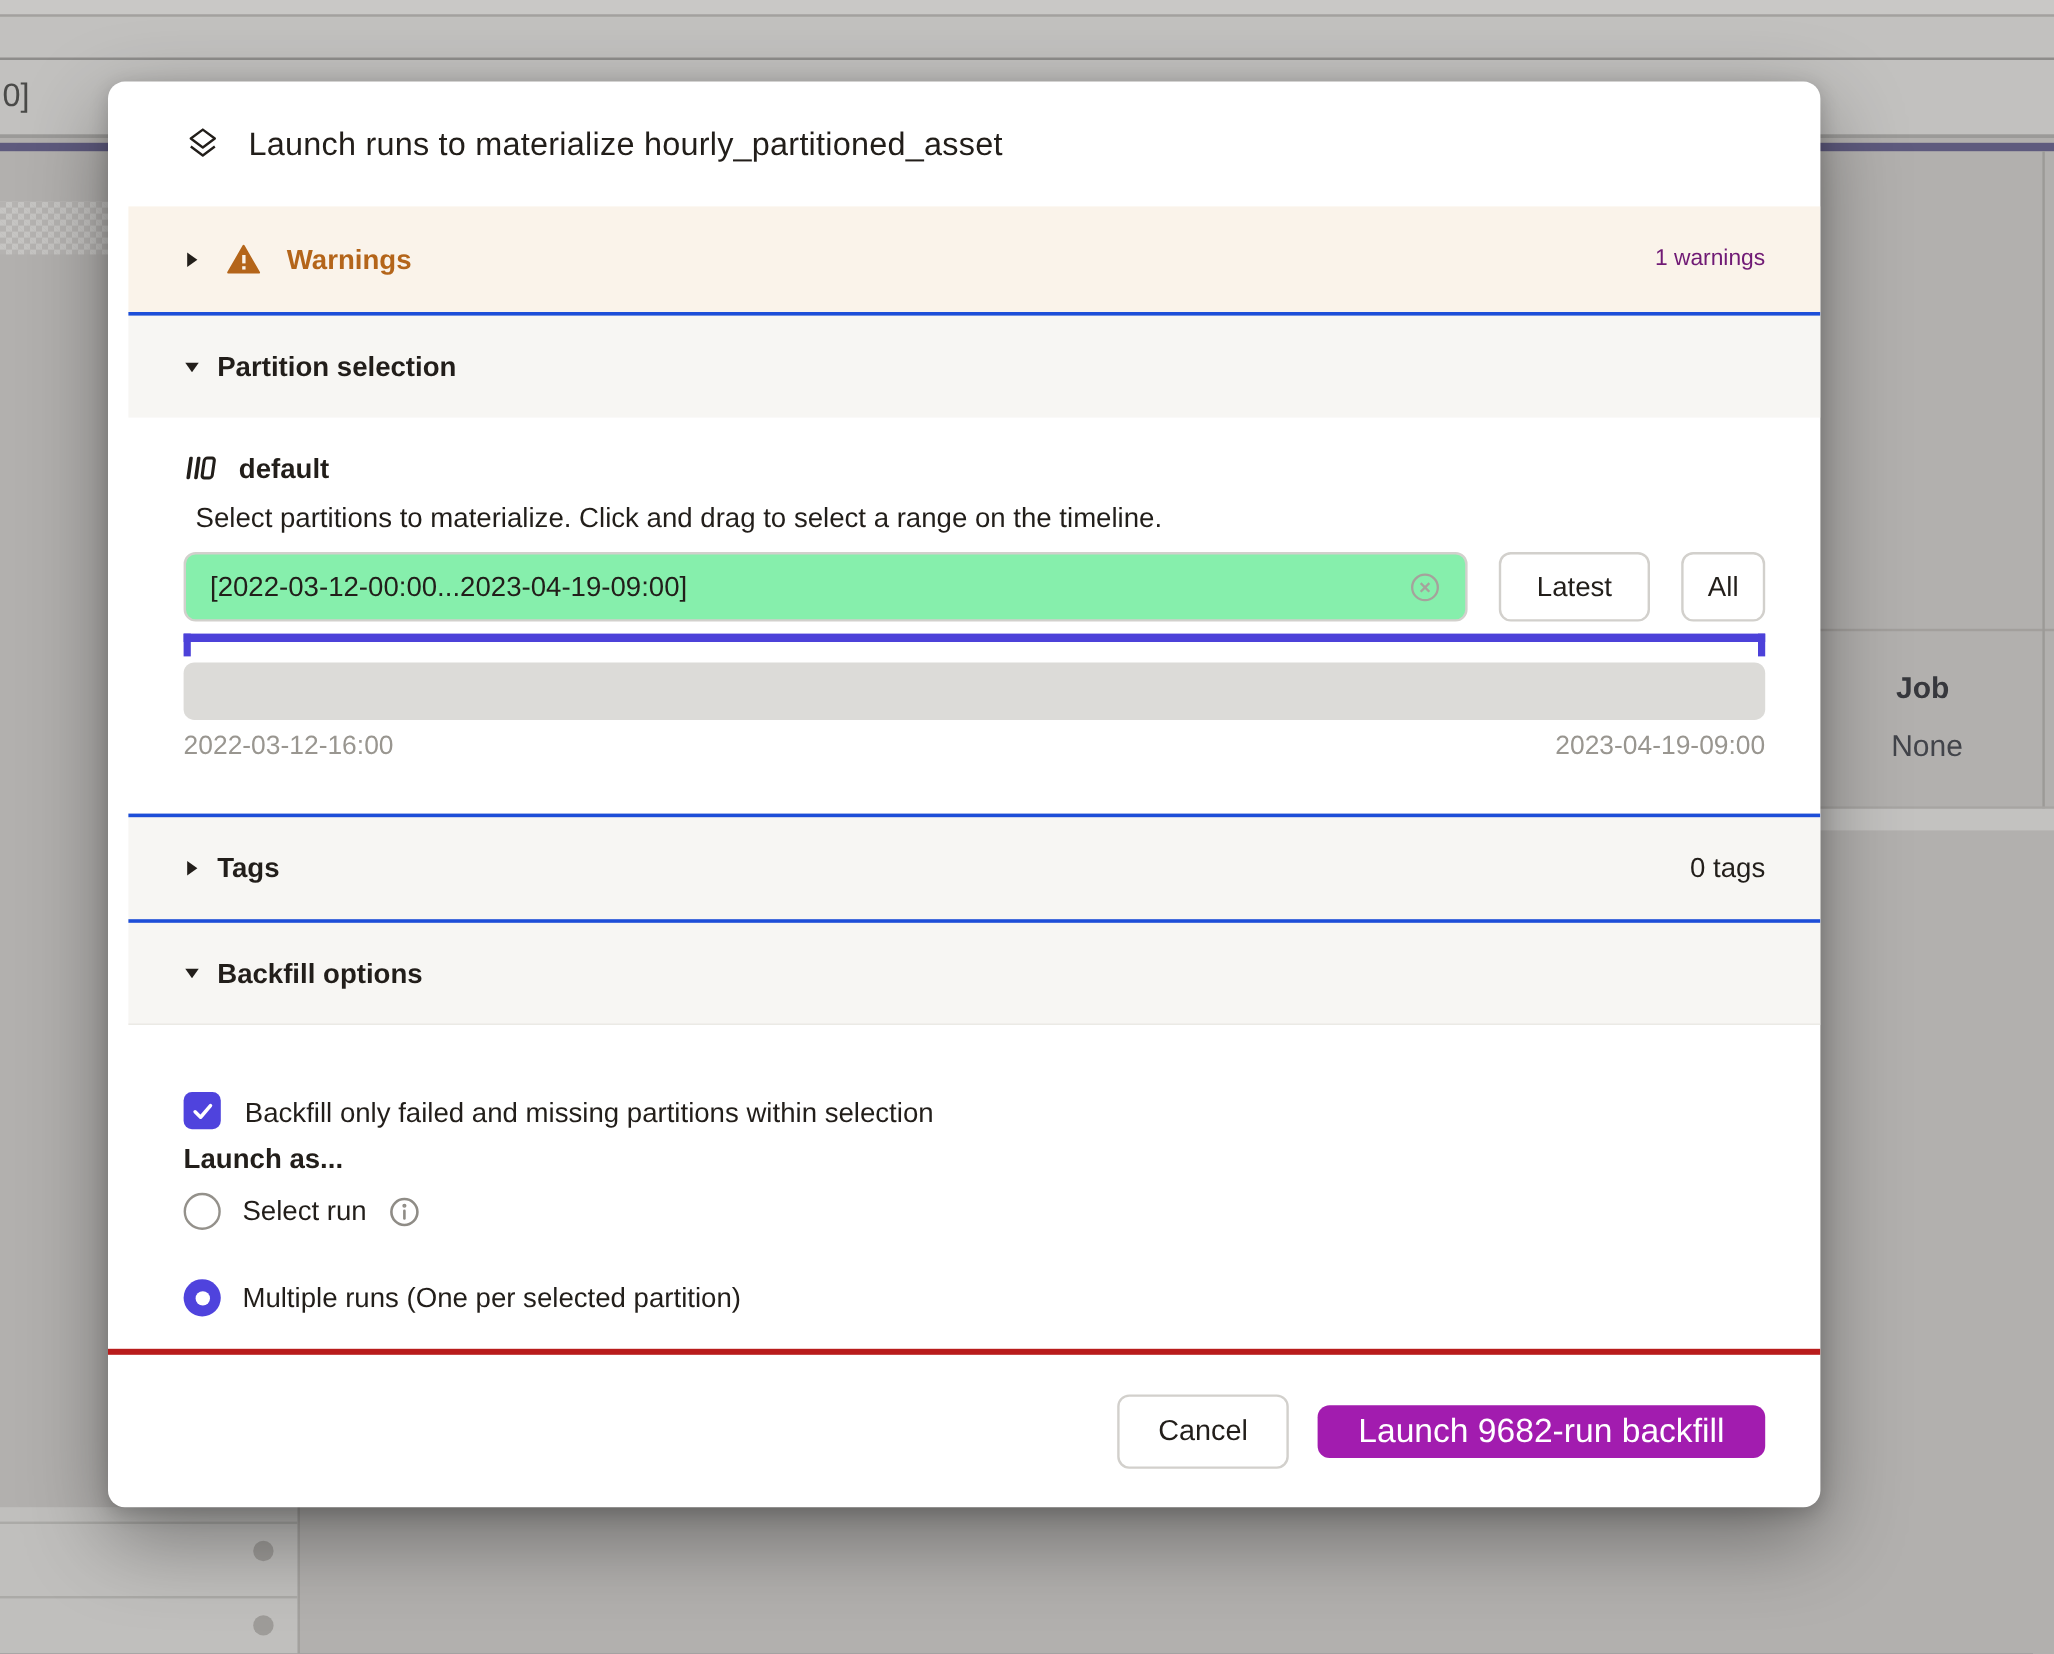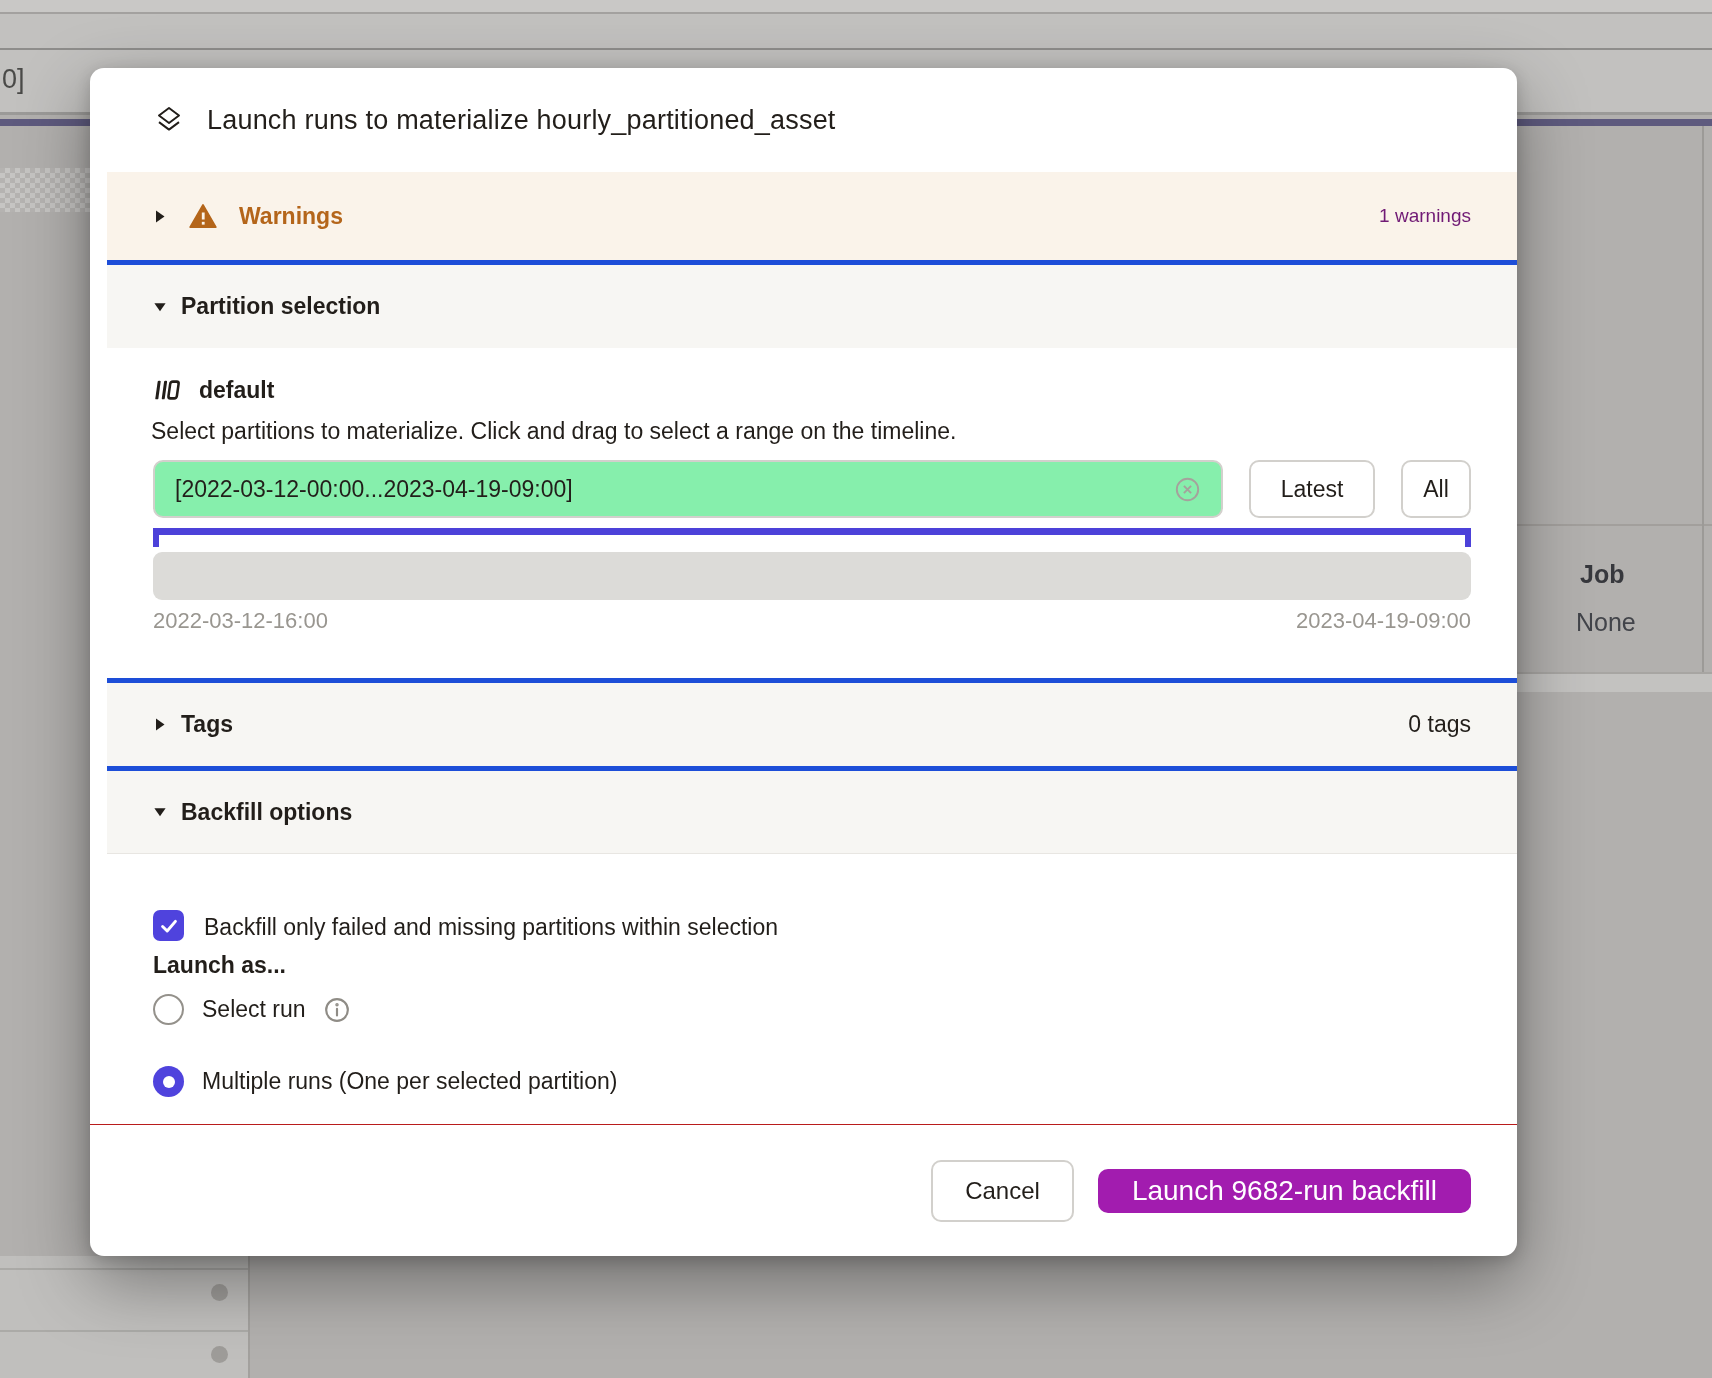--- a/index.html
+++ b/index.html
@@ -54,32 +54,32 @@
   .modal-title{font-size:27px;color:#221e1a;font-weight:400;letter-spacing:.2px;}
   .row-warnings{
     height:88px;background:#faf3ea;display:flex;align-items:center;
     justify-content:space-between;padding:0 46px;cursor:pointer;
   }
   .warn-left{display:flex;align-items:center;gap:22px;}
   .warn-label{font-size:23px;font-weight:700;color:#b4651a;}
   .warn-count{font-size:19px;color:#701a75;}
   .section-row{
     height:88px;background:#f7f6f3;display:flex;align-items:center;
-    padding:0 46px;gap:14px;border-top:5px solid #1d4ed8;box-sizing:border-box;
+    padding:0 46px;gap:14px;border-top:3px solid #1d4ed8;box-sizing:border-box;
   }
   .section-row.bordered-bottom{border-bottom:1px solid #e8e6e2;}
   .section-row.spread{justify-content:space-between;}
   .section-label{font-size:23px;font-weight:700;color:#221e1a;}
   .section-count{font-size:23px;color:#221e1a;}
   .caret{display:inline-flex;width:14px;justify-content:center;}
 
   .block-a{position:relative;height:330px;}
   .default-row{position:absolute;left:46px;top:28px;display:flex;align-items:center;gap:18px;}
   .default-label{font-size:23px;font-weight:700;}
-  .partition-help{position:absolute;left:44px;top:70px;font-size:23px;color:#221e1a;}
+  .partition-help{position:absolute;left:56px;top:70px;font-size:23px;color:#221e1a;}
   .input-row{position:absolute;left:46px;top:112px;width:1318px;height:58px;display:flex;gap:26px;}
   .range-input-wrap{
     flex:1;display:flex;align-items:center;border:2px solid #d2d0cc;border-radius:10px;
     padding:0 20px;box-sizing:border-box;background:#86efac;
   }
   .range-input{
     flex:1;border:none;outline:none;font-size:23px;color:#221e1a;background:transparent;
     font-family:"Liberation Sans", sans-serif;padding:0;
   }
   .ghost-btn{
@@ -120,21 +120,21 @@
     width:31px;height:31px;border-radius:50%;box-sizing:border-box;flex:none;
     border:2.5px solid #94918b;background:#fff;
   }
   .radio.selected{
     border:none;background:#4f43dd;display:flex;align-items:center;justify-content:center;
   }
   .radio-dot{width:12px;height:12px;border-radius:50%;background:#fff;}
 
   .modal-footer{
     position:absolute;left:0;bottom:0;width:100%;height:132px;box-sizing:border-box;
-    border-top:1px solid #b91c1c;display:flex;align-items:center;justify-content:flex-end;
+    border-top:5px solid #b91c1c;display:flex;align-items:center;justify-content:flex-end;
     gap:24px;padding:0 46px;
   }
   .btn-cancel{
     height:62px;padding:0 32px;border:2px solid #d2d0cc;border-radius:10px;background:#fff;
     font-size:24px;color:#221e1a;display:flex;align-items:center;cursor:pointer;
     font-family:"Liberation Sans", sans-serif;
   }
   .btn-launch{
     height:44px;padding:0 34px;border:none;border-radius:10px;background:#a21caf;
     font-size:28px;color:#ffffff;display:flex;align-items:center;cursor:pointer;

